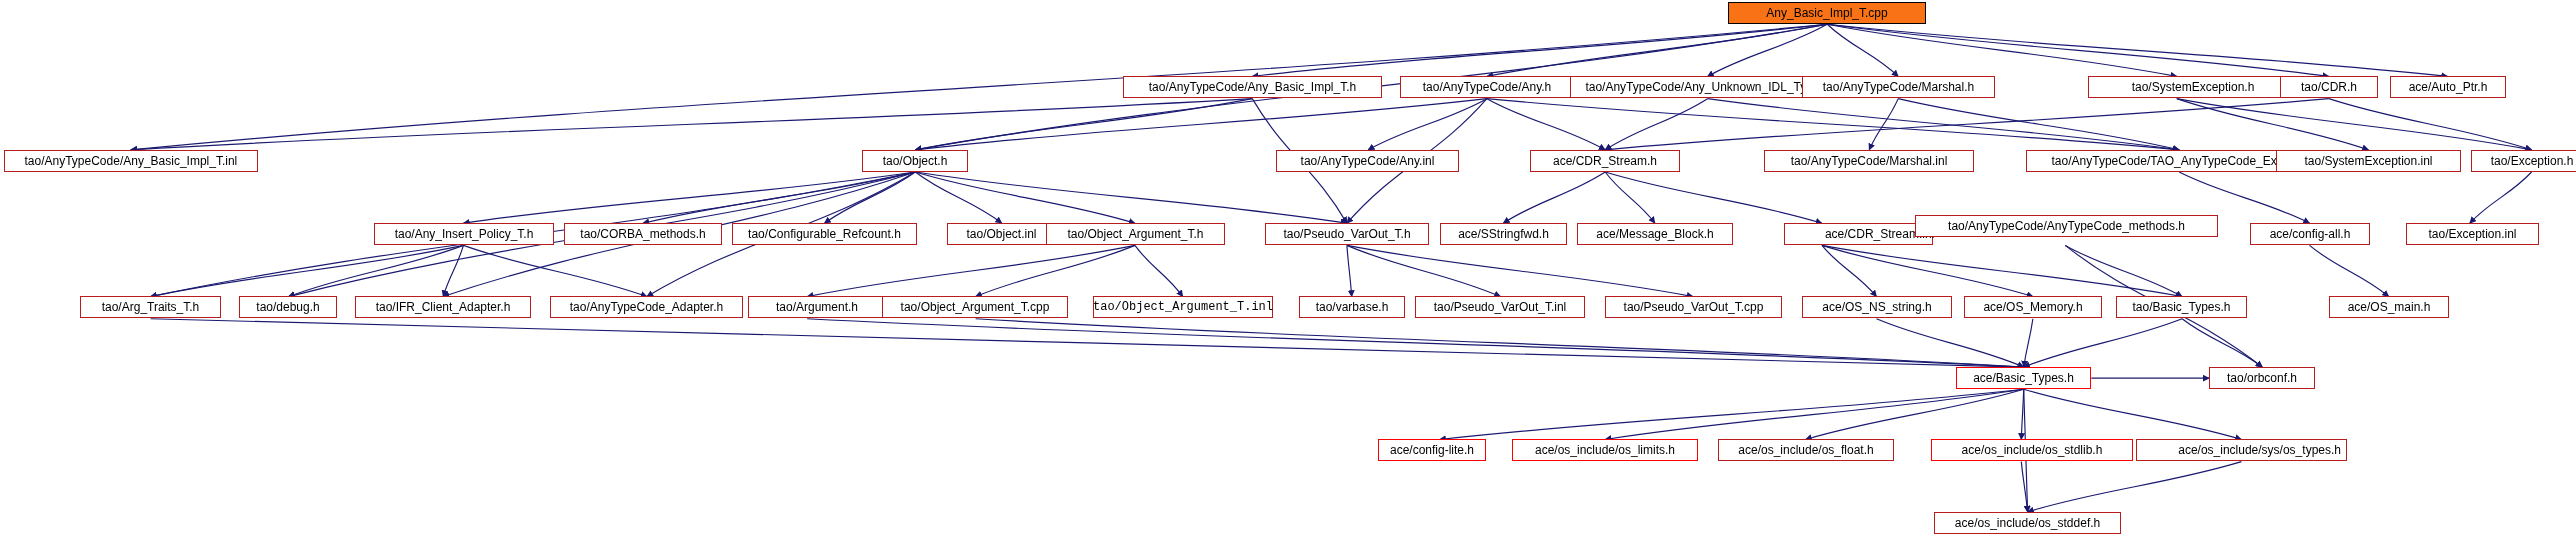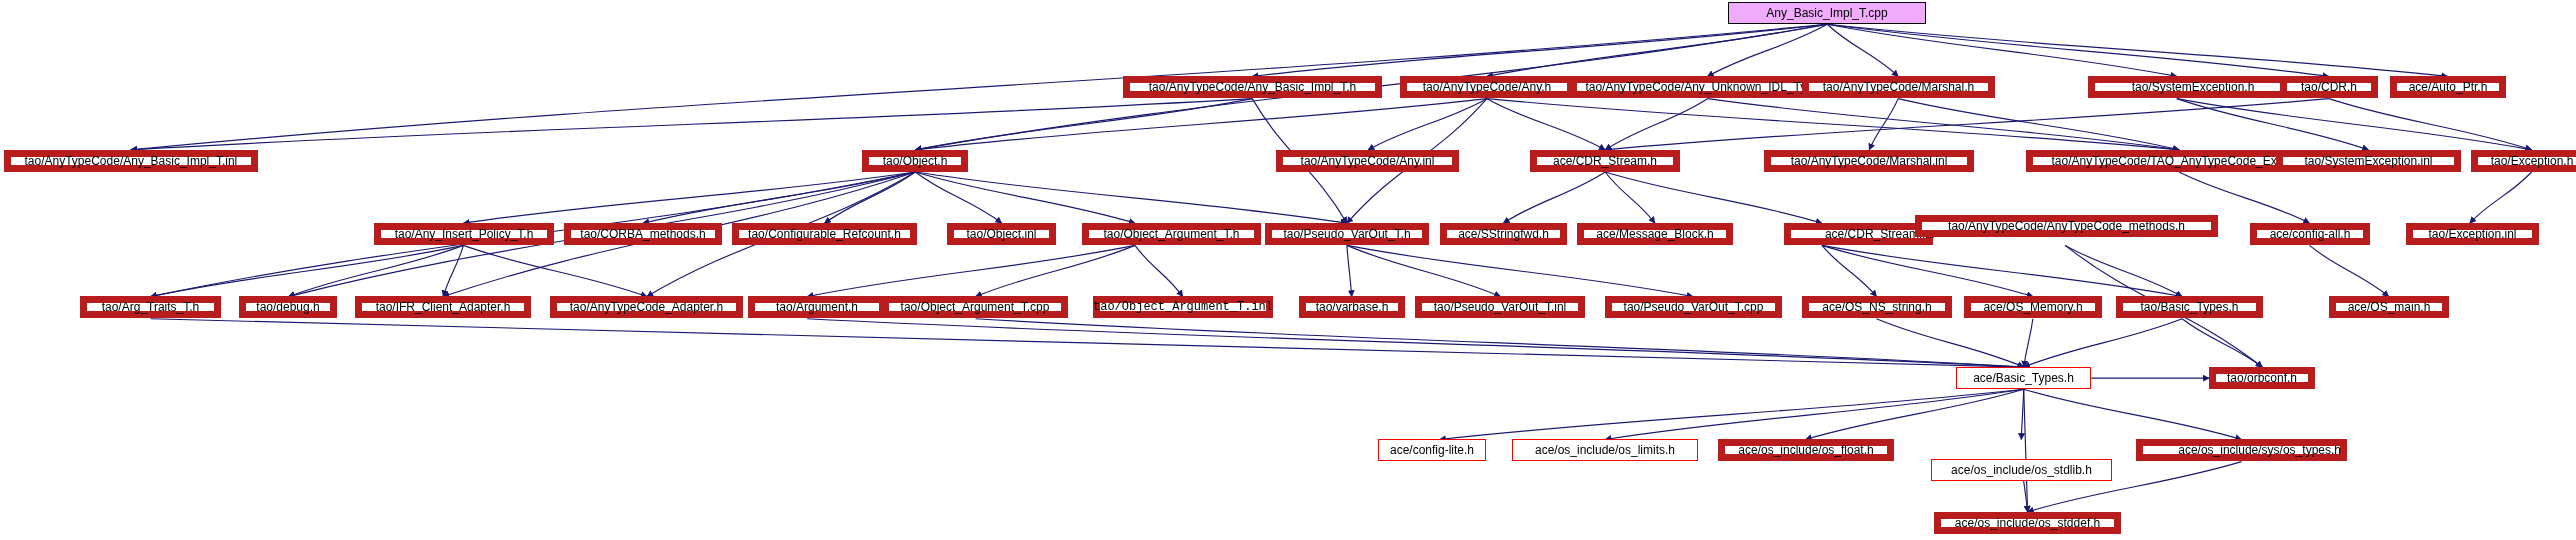--- a/index.html
+++ b/index.html
@@ -10,34 +10,34 @@
     height:541px;
     background:#ffffff;
     overflow:hidden;
     font-family:"Liberation Sans","DejaVu Sans",sans-serif;
   }
   #edges{position:absolute;left:0;top:0;width:2576px;height:541px;}
   .node{
     position:absolute;
     box-sizing:border-box;
     background:#ffffff;
-    border:7px solid #b91c1c;
+    border:1px solid #b91c1c;
     color:#000000;
     font-size:12px;
     line-height:1;
     white-space:nowrap;
     display:flex;
     align-items:center;
     justify-content:center;
     height:22px;
     padding:0 5.8px;
     z-index:5;
   }
   .node.root{
-    background:#f0abfc;
+    background:#f97316;
     border:1px solid #000000;
   }
   .node.warn{
     border:1px solid #ff0000;
   }
 </style>
 </head>
 <body>
 
 <div id="canvas">
@@ -136,45 +136,45 @@
       <div class="node" style="left: 1276px; top: 150px; width: 183px;">tao/AnyTypeCode/Any.inl</div>
       <div class="node" style="left: 1530px; top: 150px; width: 150px;">ace/CDR_Stream.h</div>
       <div class="node" style="left: 1764px; top: 150px; width: 210px;">tao/AnyTypeCode/Marshal.inl</div>
       <div class="node" style="left: 2026px; top: 150px; width: 307px;">tao/AnyTypeCode/TAO_AnyTypeCode_Export.h</div>
       <div class="node" style="left: 2276px; top: 150px; width: 185px;">tao/SystemException.inl</div>
       <div class="node" style="left: 2471px; top: 150px; width: 122px;">tao/Exception.h</div>
       <div class="node" style="left: 374px; top: 223px; width: 180px;">tao/Any_Insert_Policy_T.h</div>
       <div class="node" style="left: 564px; top: 223px; width: 158px;">tao/CORBA_methods.h</div>
       <div class="node" style="left: 732px; top: 223px; width: 185px;">tao/Configurable_Refcount.h</div>
       <div class="node" style="left: 947px; top: 223px; width: 109px;">tao/Object.inl</div>
-      <div class="node" style="left: 1046px; top: 223px; width: 179px; margin-left: 36px;">tao/Object_Argument_T.h</div>
+      <div class="node" style="left: 1046px; top: 223px; width: 179px;">tao/Object_Argument_T.h</div>
       <div class="node" style="left: 1265px; top: 223px; width: 164px;">tao/Pseudo_VarOut_T.h</div>
       <div class="node" style="left: 1440px; top: 223px; width: 127px;">ace/SStringfwd.h</div>
       <div class="node" style="left: 1577px; top: 223px; width: 156px;">ace/Message_Block.h</div>
       <div class="node" style="left: 1784px; top: 223px; width: 149px; padding-left: 48px;">ace/CDR_Stream.inl</div>
       <div class="node" style="left: 1915px; top: 215px; width: 303px;">tao/AnyTypeCode/AnyTypeCode_methods.h</div>
       <div class="node" style="left: 2250px; top: 223px; width: 120px;">ace/config-all.h</div>
       <div class="node" style="left: 2406px; top: 223px; width: 133px;">tao/Exception.inl</div>
       <div class="node" style="left: 80px; top: 296px; width: 141px;">tao/Arg_Traits_T.h</div>
       <div class="node" style="left: 239px; top: 296px; width: 98px;">tao/debug.h</div>
       <div class="node" style="left: 355px; top: 296px; width: 176px;">tao/IFR_Client_Adapter.h</div>
       <div class="node" style="left: 550px; top: 296px; width: 193px;">tao/AnyTypeCode_Adapter.h</div>
       <div class="node" style="left: 748px; top: 296px; width: 138px;">tao/Argument.h</div>
       <div class="node" style="left: 882px; top: 296px; width: 186px;">tao/Object_Argument_T.cpp</div>
       <div class="node" style="left: 1093px; top: 296px; width: 180px; font-family: Liberation Mono, monospace;">tao/Object_Argument_T.inl</div>
       <div class="node" style="left: 1299px; top: 296px; width: 106px;">tao/varbase.h</div>
       <div class="node" style="left: 1415px; top: 296px; width: 170px;">tao/Pseudo_VarOut_T.inl</div>
       <div class="node" style="left: 1605px; top: 296px; width: 177px;">tao/Pseudo_VarOut_T.cpp</div>
       <div class="node" style="left: 1802px; top: 296px; width: 150px;">ace/OS_NS_string.h</div>
       <div class="node" style="left: 1964px; top: 296px; width: 138px;">ace/OS_Memory.h</div>
-      <div class="node" style="left: 2116px; top: 296px; width: 147px;">tao/Basic_Types.h</div>
+      <div class="node" style="left: 2116px; top: 296px; width: 131px;">tao/Basic_Types.h</div>
       <div class="node" style="left: 2329px; top: 296px; width: 120px;">ace/OS_main.h</div>
       <div class="node warn" style="left: 1956px; top: 367px; width: 135px;">ace/Basic_Types.h</div>
       <div class="node" style="left: 2209px; top: 367px; width: 106px;">tao/orbconf.h</div>
       <div class="node warn" style="left: 1378px; top: 439px; width: 108px;">ace/config-lite.h</div>
       <div class="node warn" style="left: 1512px; top: 439px; width: 186px;">ace/os_include/os_limits.h</div>
       <div class="node" style="left: 1718px; top: 439px; width: 176px;">ace/os_include/os_float.h</div>
-      <div class="node warn" style="left: 1931px; top: 439px; width: 181px; margin-top: 20px;">ace/os_include/os_stdlib.h</div>
+      <div class="node warn" style="left: 1931px; top: 439px; width: 202px;">ace/os_include/os_stdlib.h</div>
       <div class="node" style="left: 2136px; top: 439px; width: 211px; padding-left: 42px;">ace/os_include/sys/os_types.h</div>
       <div class="node" style="left: 1934px; top: 512px; width: 187px;">ace/os_include/os_stddef.h</div>
     </div>
 </div>
 
 
 </body></html>

